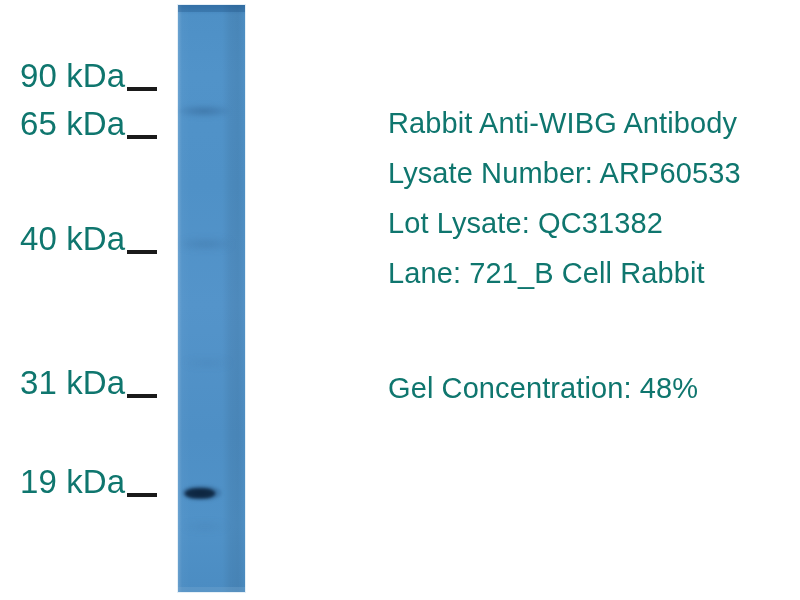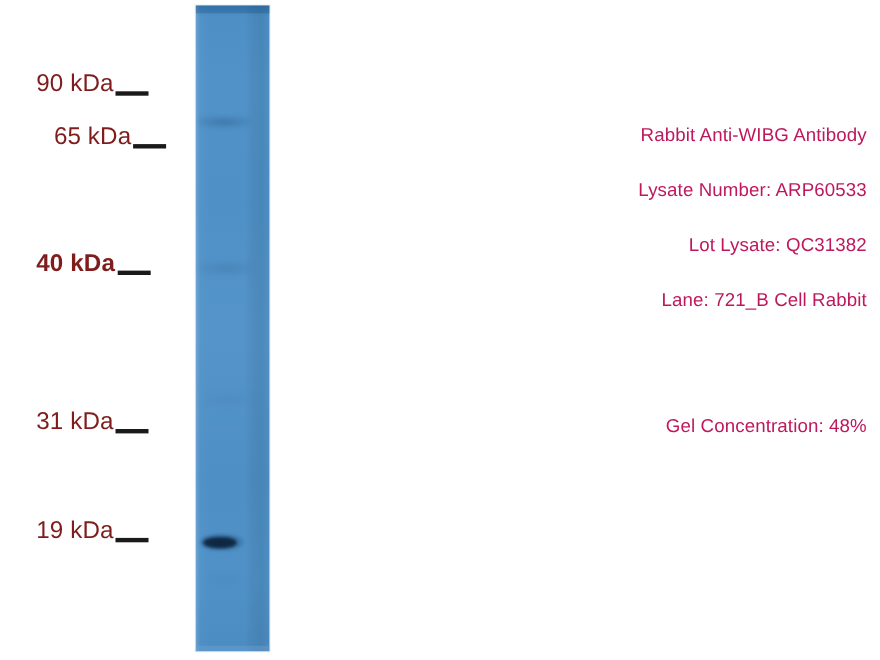--- a/index.html
+++ b/index.html
@@ -15,24 +15,24 @@
     position: relative;
     width: 800px;
     height: 600px;
     background: #ffffff;
     overflow: hidden;
   }
 
   
   .ladder-label {
     position: absolute;
-    left: 33px;
-    font-size: 22px;
+    left: 20px;
+    font-size: 33px;
     line-height: 28px;
-    color: #7f1d1d;
+    color: #0f766e;
     white-space: nowrap;
     letter-spacing: 0.1px;
   }
   .ladder-label .tick {
     display: inline-block;
     position: relative;
     top: 4px;
     width: 30px;
     height: 4px;
     background: #1a1a1a;
@@ -155,46 +155,45 @@
   }
 
   
   #annotation-block {
     position: absolute;
     left: 388px;
     top: 98px;
     width: 400px;
   }
   .anno-line {
-    font-size: 17px;
+    font-size: 29px;
     line-height: 50px;
-    color: #be185d;
+    color: #0f766e;
     white-space: nowrap;
     letter-spacing: 0.1px;
-    text-align: right;
   }
   #annotation-block-2 {
     position: absolute;
     left: 388px;
     top: 363px;
     width: 400px;
   }
 </style>
 </head>
 <body>
 
 <div id="blot-figure">
 
   <div class="ladder-label" style="top:62px;">
     <span>90 kDa</span><span class="tick"></span>
   </div>
-  <div class="ladder-label" style="top:110px;margin-left:16px;">
+  <div class="ladder-label" style="top:110px;">
     <span>65 kDa</span><span class="tick"></span>
   </div>
-  <div class="ladder-label" style="top:225px;font-weight:bold;">
+  <div class="ladder-label" style="top:225px;">
     <span>40 kDa</span><span class="tick"></span>
   </div>
   <div class="ladder-label" style="top:345px;margin-top:24px;">
     <span>31 kDa</span><span class="tick"></span>
   </div>
   <div class="ladder-label" style="top:468px;">
     <span>19 kDa</span><span class="tick"></span>
   </div>
 
   <div id="gel-lane">

